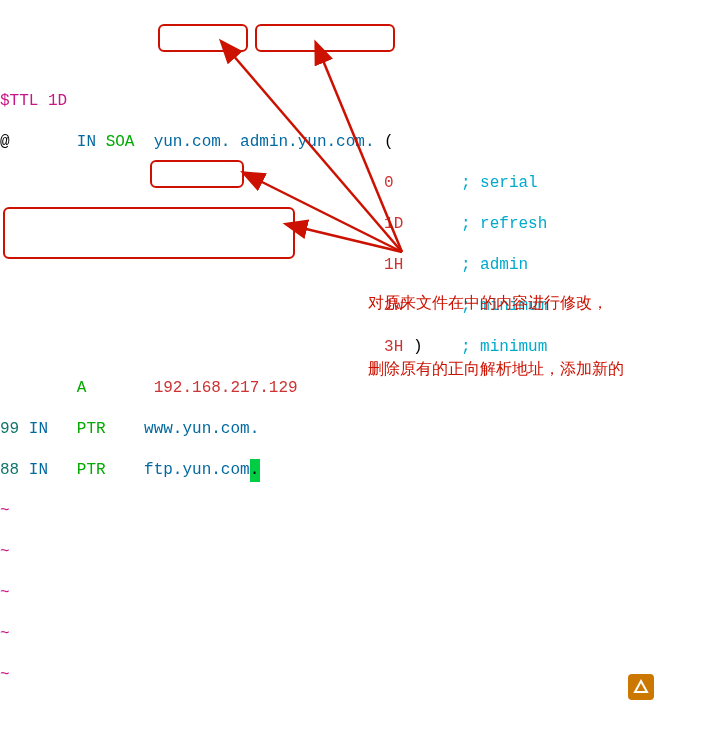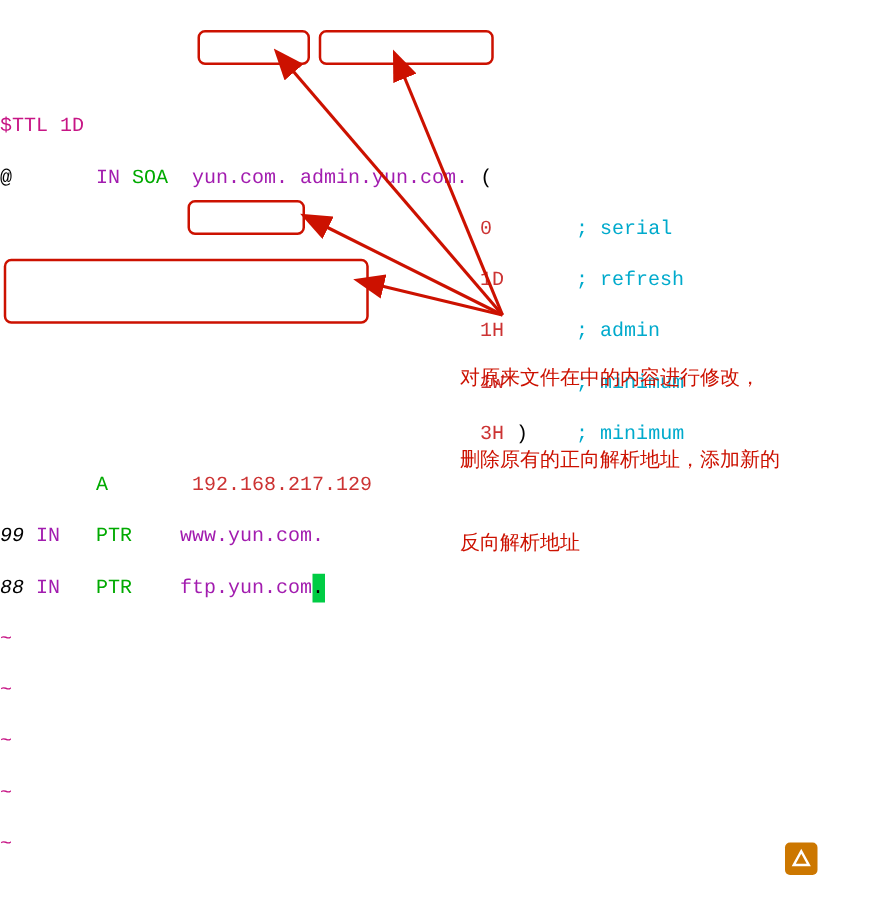--- a/index.html
+++ b/index.html
@@ -8,24 +8,24 @@
       font-size: 16px;
       background: #fff;
       position: relative;
       width: 714px;
       height: 730px;
       white-space: pre;
     }
     .line { line-height: 23px; }
     .purple { color: #c71585; }
     .green { color: #00aa00; }
-    .blue { color: #a21caf; }
+    .blue { color: #0369a1; }
     .red { color: #cc3333; }
     .cyan { color: #00aacc; }
-    .orange { color: #000000; font-style: italic; }
+    .orange { color: #0f766e; }
     .black { color: #000; }
     .cursor { background: #00cc44; color: #000; display: inline-block; width: 10px; }
     .highlight-box {
       position: absolute;
       border: 2px solid #cc1100;
       border-radius: 6px;
       background: transparent;
       pointer-events: none;
     }
     .annotation {
@@ -114,21 +114,20 @@
   <line x1="402" y1="252" x2="232" y2="54" stroke="#cc1100" stroke-width="2.5" marker-end="url(#arrowhead)"></line>
   <line x1="402" y1="252" x2="322" y2="58" stroke="#cc1100" stroke-width="2.5" marker-end="url(#arrowhead)"></line>
   <line x1="402" y1="252" x2="258" y2="180" stroke="#cc1100" stroke-width="2.5" marker-end="url(#arrowhead)"></line>
   <line x1="402" y1="252" x2="302" y2="228" stroke="#cc1100" stroke-width="2.5" marker-end="url(#arrowhead)"></line>
 </svg>
 
 
 <div class="annotation" style="left:368px; top:248px;">
   <div>对原来文件在中的内容进行修改，</div>
   <div>删除原有的正向解析地址，添加新的</div>
-  <div>反向解析地址</div>
 </div>
 
 
 <div class="watermark">
   <span class="watermark-icon">
     <svg width="18" height="18" viewBox="0 0 18 18">
         <path d="M3 14 L9 3 L15 14 Z" fill="none" stroke="#fff" stroke-width="2"></path>
       </svg>
   </span>
   <span>创新互联</span>

